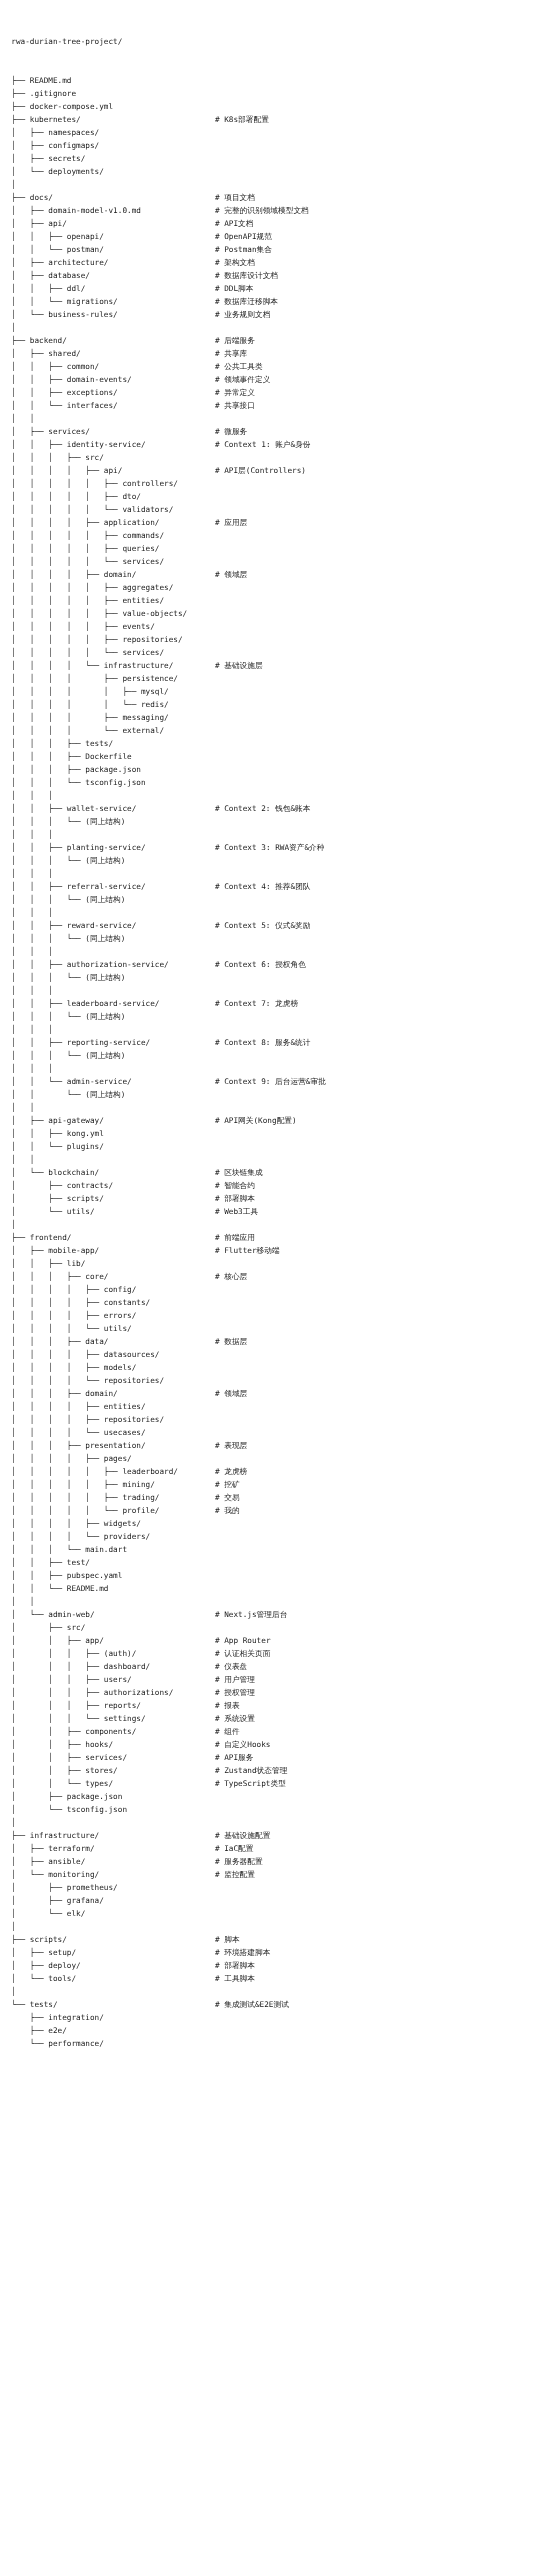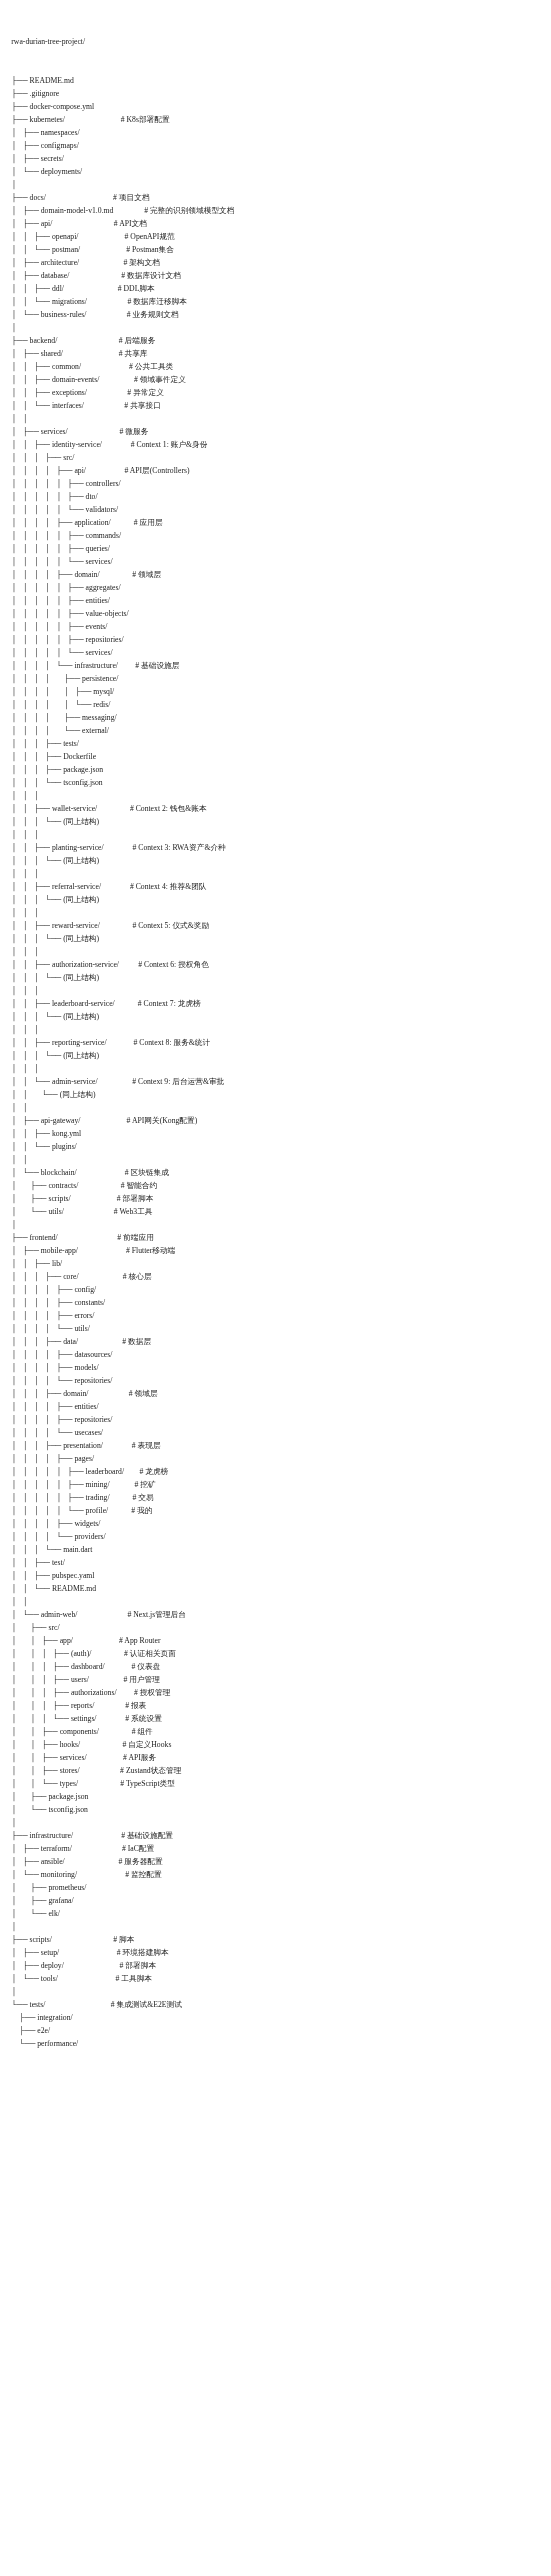--- a/index.html
+++ b/index.html
@@ -10,21 +10,20 @@
   body {
     width: 551px;
     font-family: "DejaVu Sans Mono", "Liberation Mono", monospace;
   }
   #tree {
     padding: 9.3px 0 20.6px 11.3px;
     font-size: 7.7px;
     line-height: 13px;
     color: #1b1b1b;
     white-space: pre;
-    font-family: Liberation Serif, serif;
   }
   .row {
     display: block;
     height: 13px;
     white-space: pre;
   }
   .path {
     color: #1b1b1b;
   }
   .comment {

